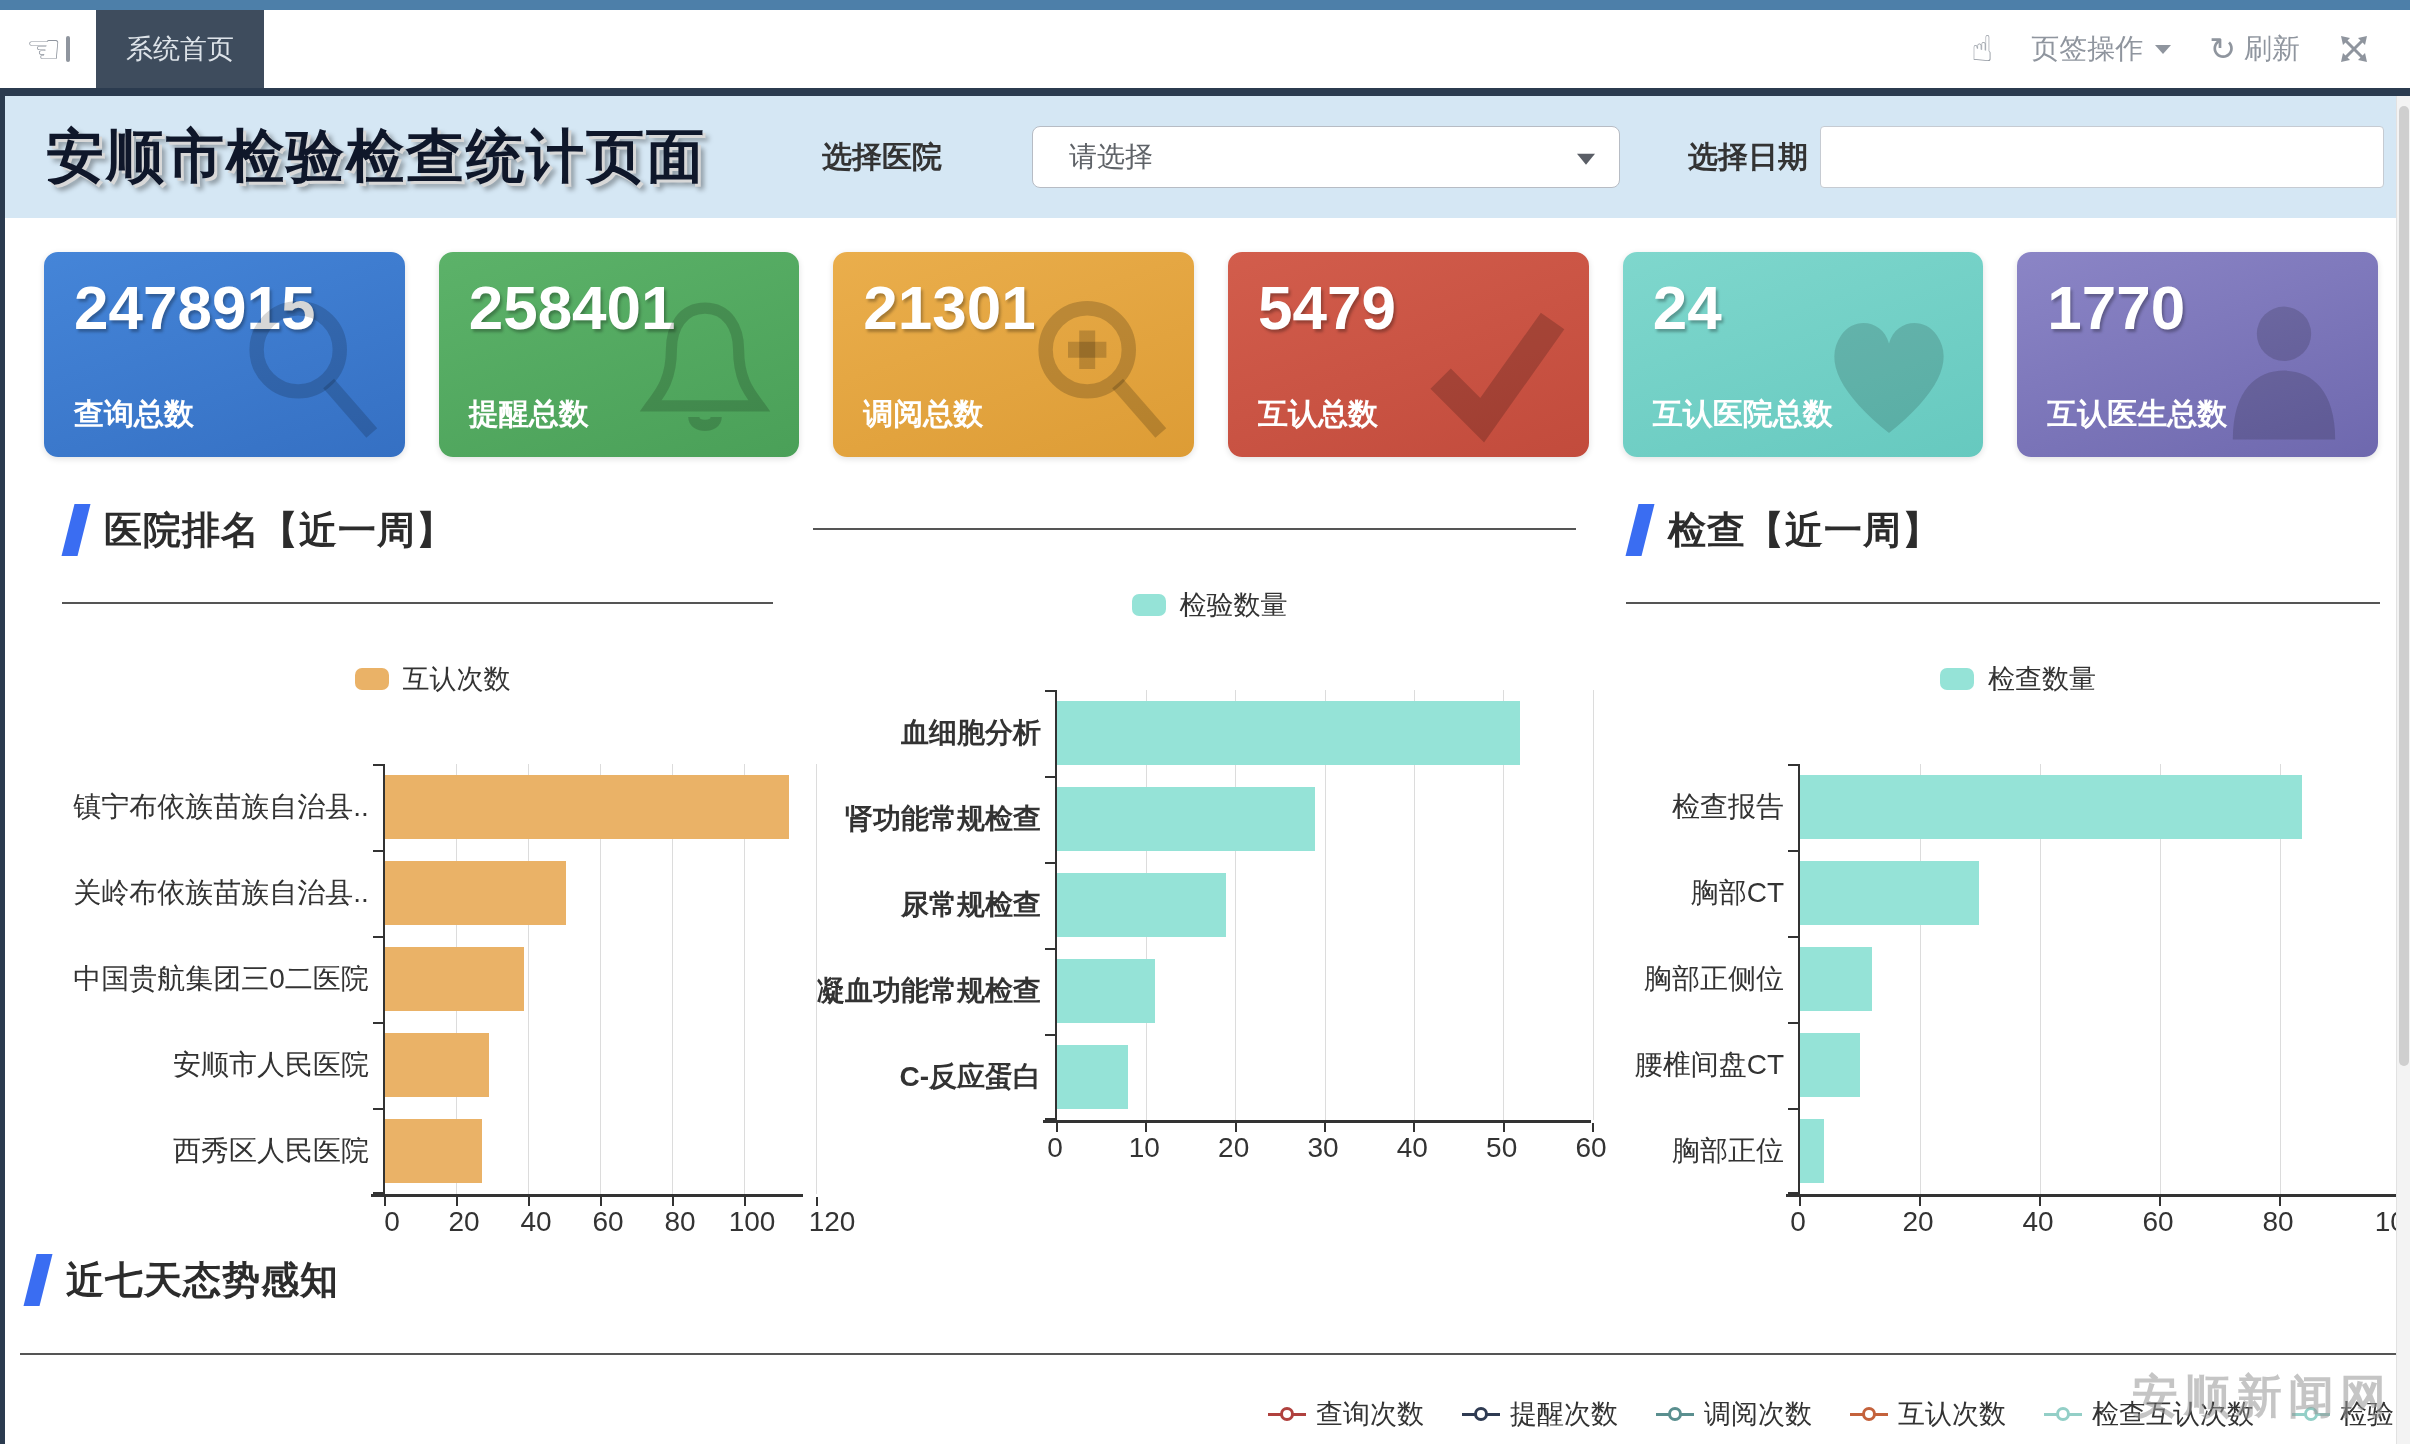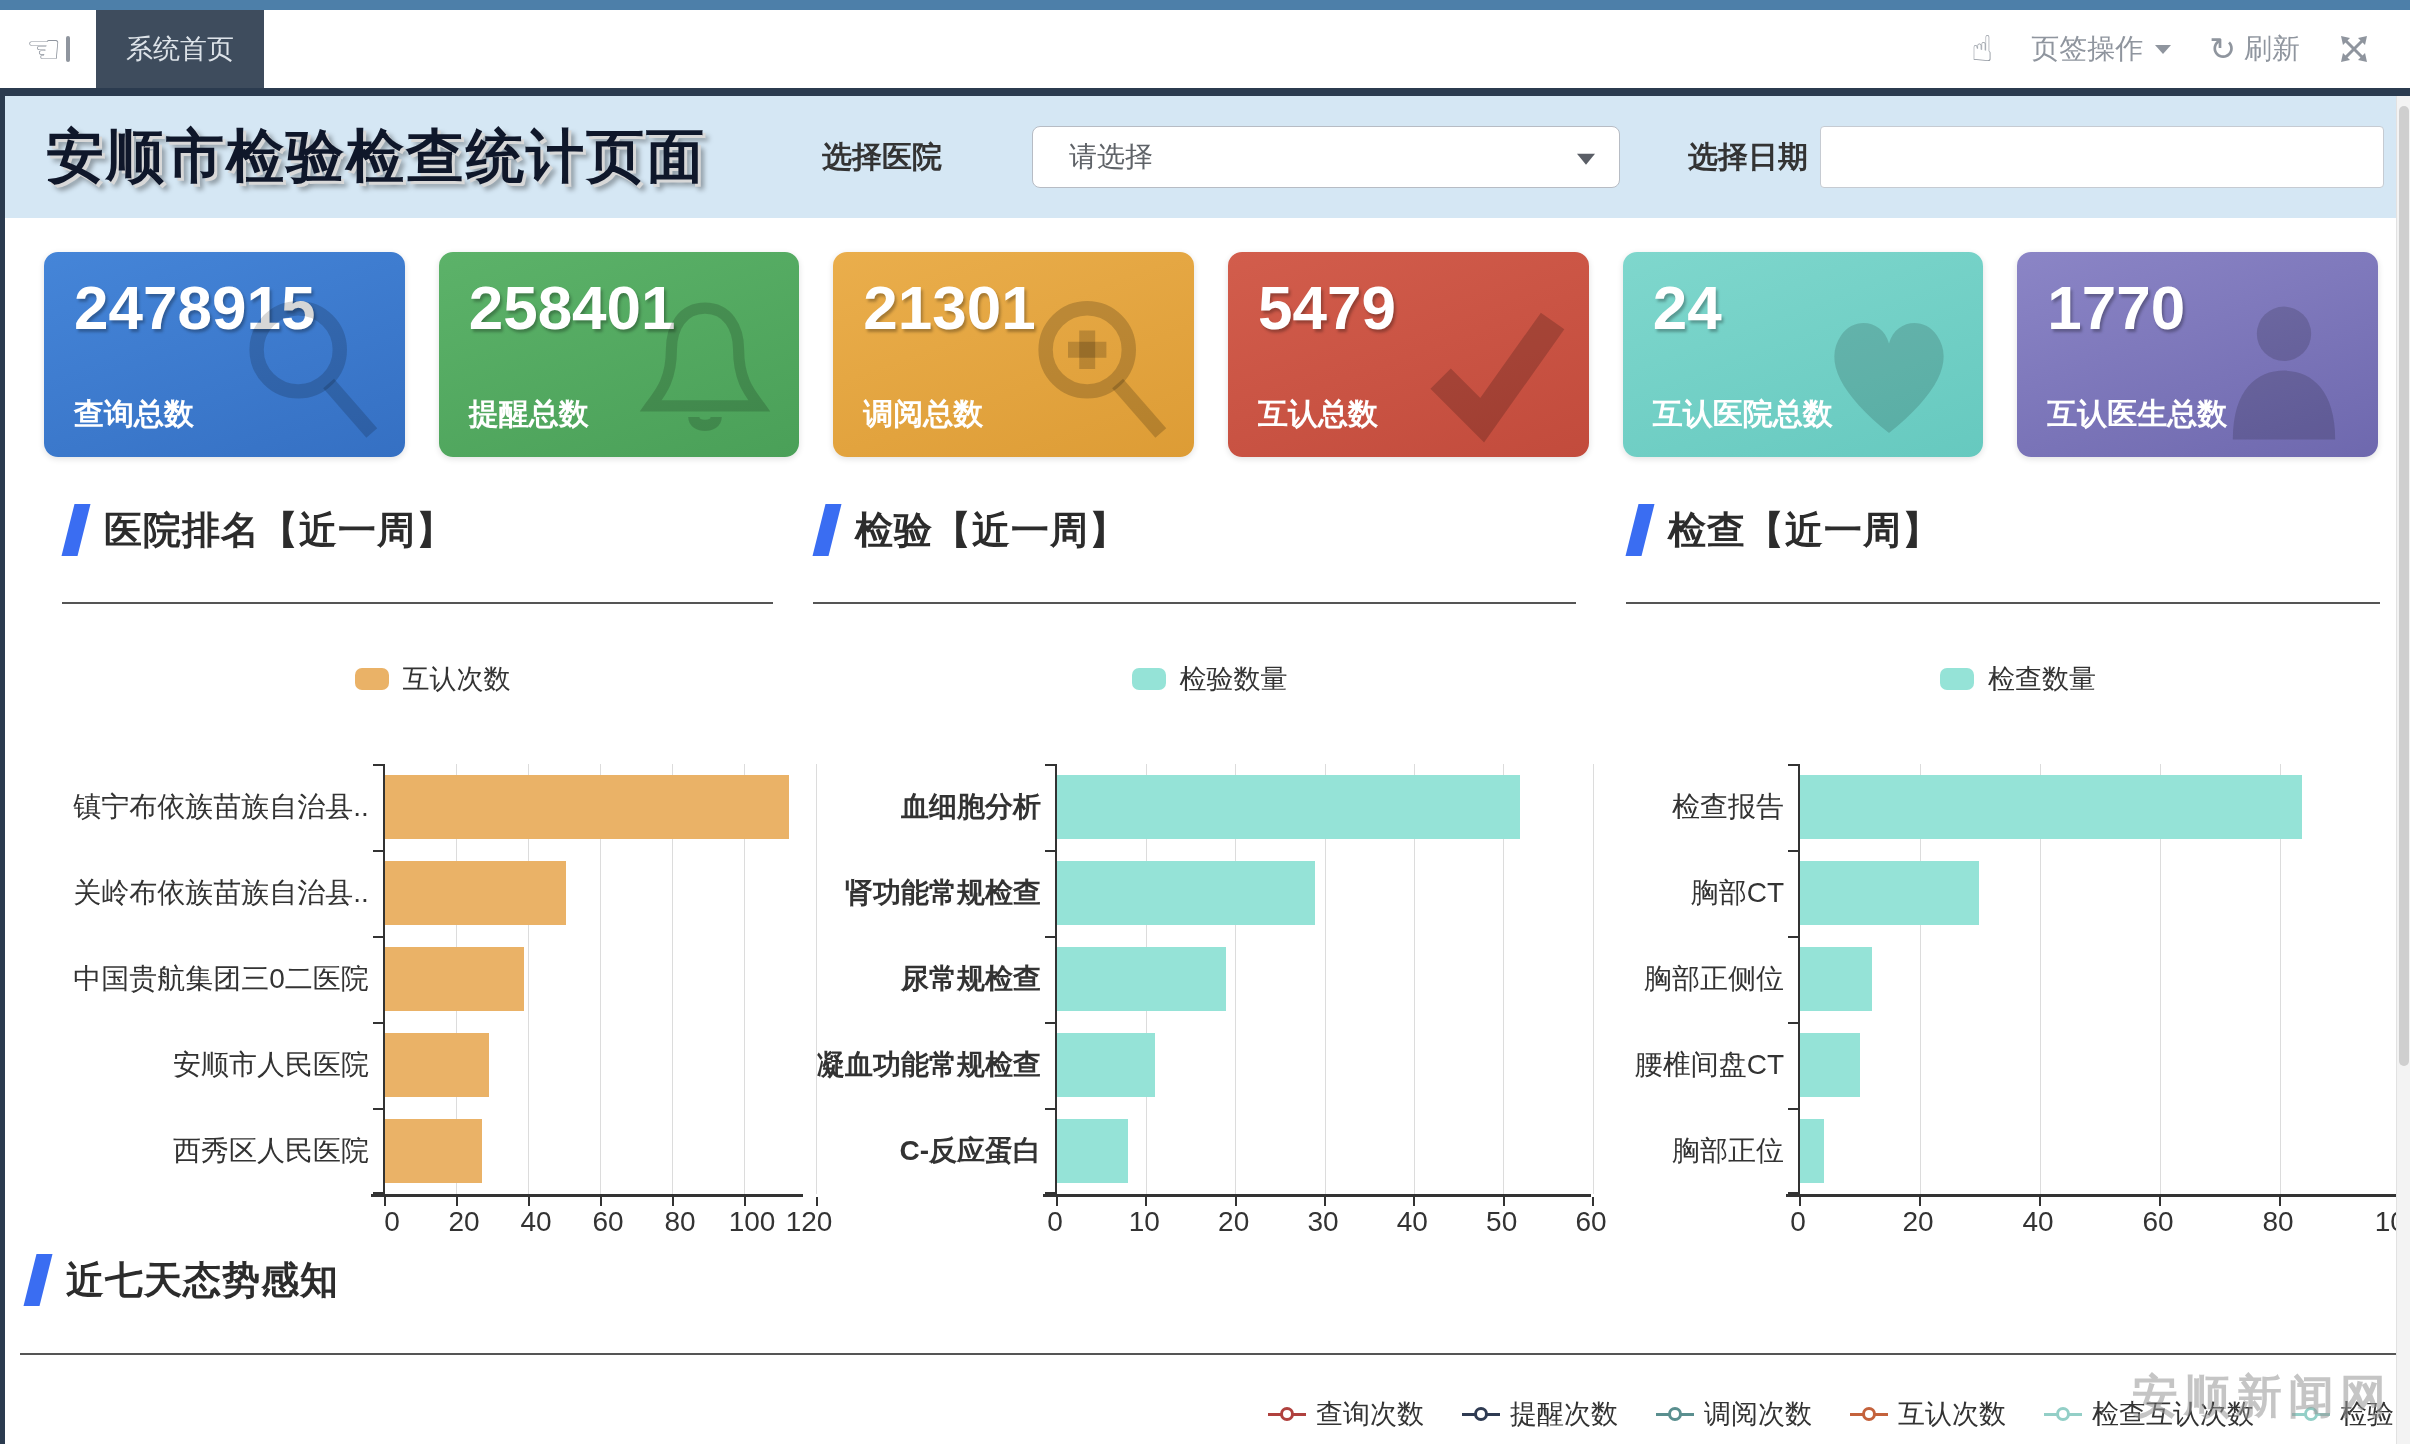--- a/index.html
+++ b/index.html
@@ -245,28 +245,24 @@
             <div class="x-axis"></div>
           </div>
         </div>
         <div class="xlabels" style="margin-left: 330px; width: 432px;">
           <span class="xlabel" style="left: 0px;">0</span>
           <span class="xlabel" style="left: 72px;">20</span>
           <span class="xlabel" style="left: 144px;">40</span>
           <span class="xlabel" style="left: 216px;">60</span>
           <span class="xlabel" style="left: 288px;">80</span>
           <span class="xlabel" style="left: 360px;">100</span>
-          <span class="xlabel" style="left: 417px;">120</span>
+          <span class="xlabel" style="left: 440px;">120</span>
         </div>
       </div>
       <div class="chart-col">
-        <div class="section-head">
-          <span class="section-marker"></span>
-          <span class="section-title">检验【近一周】</span>
-        </div>
         <div class="divider"></div>
         <div class="chart-legend">
           <span class="legend-swatch" style="background: rgb(149, 227, 215);"></span>
           <span class="legend-label">检验数量</span>
         </div>
         <div class="plot-wrap">
           <div class="label-col" style="width: 242px; font-weight: bold;">
             <div class="cat-label">血细胞分析</div>
             <div class="cat-label">肾功能常规检查</div>
             <div class="cat-label">尿常规检查</div>

